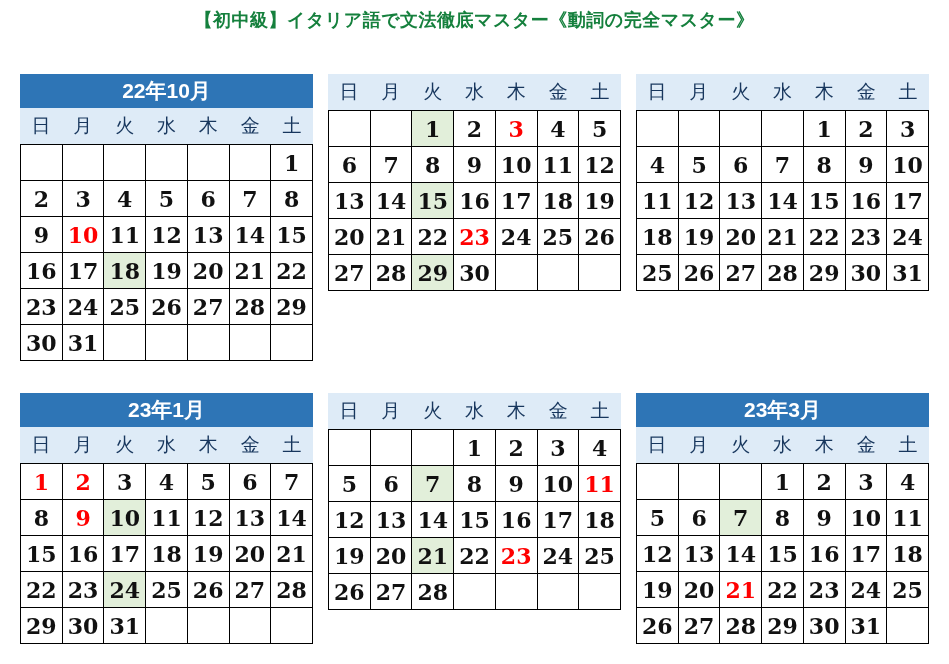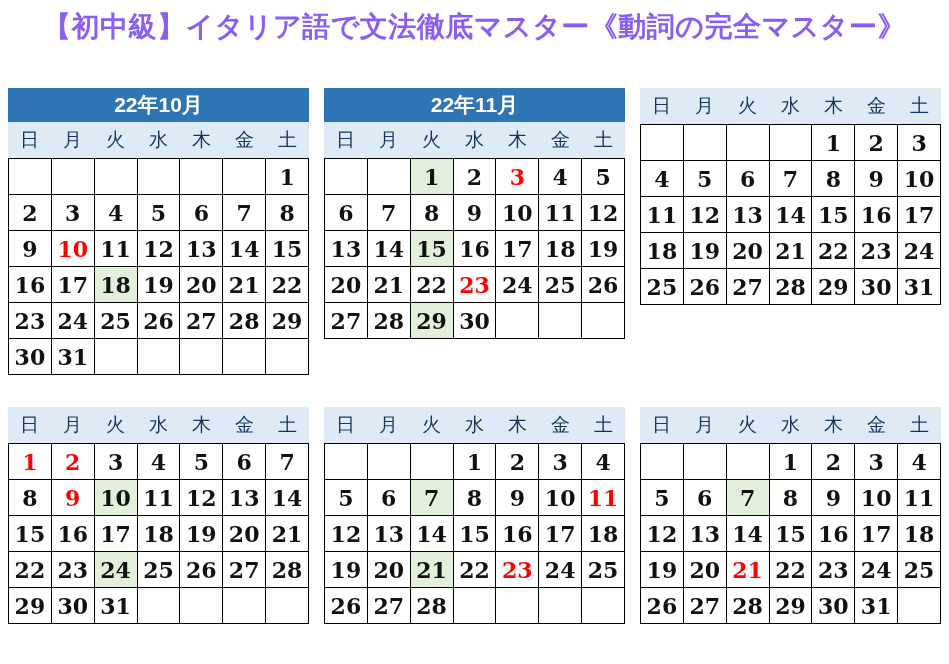--- a/index.html
+++ b/index.html
@@ -20,28 +20,28 @@
   }
   .page {
     width: 949px;
     height: 664px;
     background: #ffffff;
     overflow: hidden;
   }
   .page-title {
     padding-top: 8px;
     text-align: center;
-    font-size: 28px;
+    font-size: 18px;
     font-weight: bold;
-    color: #8b5cf6;
+    color: #15803d;
     letter-spacing: 0.5px;
   }
   .calendar-grid {
     margin-top: 42px;
-    padding: 0 8px;
+    padding: 0 20px;
     display: grid;
     grid-template-columns: repeat(3, 1fr);
     column-gap: 15px;
     row-gap: 32px;
     align-items: start;
   }
   .cal { width: 100%; }
   .cal-header {
     height: 34px;
     line-height: 34px;
@@ -153,21 +153,20 @@
               <td></td>
               <td></td>
               <td></td>
               <td></td>
             </tr>
           </tbody>
     </table>
   </div>
 
   <div class="cal">
-    <div class="cal-header">22年11月</div>
     <div class="weekdays">
           <div class="wd">日</div>
           <div class="wd">月</div>
           <div class="wd">火</div>
           <div class="wd">水</div>
           <div class="wd">木</div>
           <div class="wd">金</div>
           <div class="wd">土</div>
         </div>
     <table class="date-grid">
@@ -276,20 +275,21 @@
               <td>28</td>
               <td>29</td>
               <td>30</td>
               <td>31</td>
             </tr>
           </tbody>
     </table>
   </div>
 
   <div class="cal">
+    <div class="cal-header">23年1月</div>
     <div class="weekdays">
           <div class="wd">日</div>
           <div class="wd">月</div>
           <div class="wd">火</div>
           <div class="wd">水</div>
           <div class="wd">木</div>
           <div class="wd">金</div>
           <div class="wd">土</div>
         </div>
     <table class="date-grid">
@@ -398,20 +398,21 @@
               <td></td>
               <td></td>
               <td></td>
               <td></td>
             </tr>
           </tbody>
     </table>
   </div>
 
   <div class="cal">
+    <div class="cal-header">23年3月</div>
     <div class="weekdays">
           <div class="wd">日</div>
           <div class="wd">月</div>
           <div class="wd">火</div>
           <div class="wd">水</div>
           <div class="wd">木</div>
           <div class="wd">金</div>
           <div class="wd">土</div>
         </div>
     <table class="date-grid">

